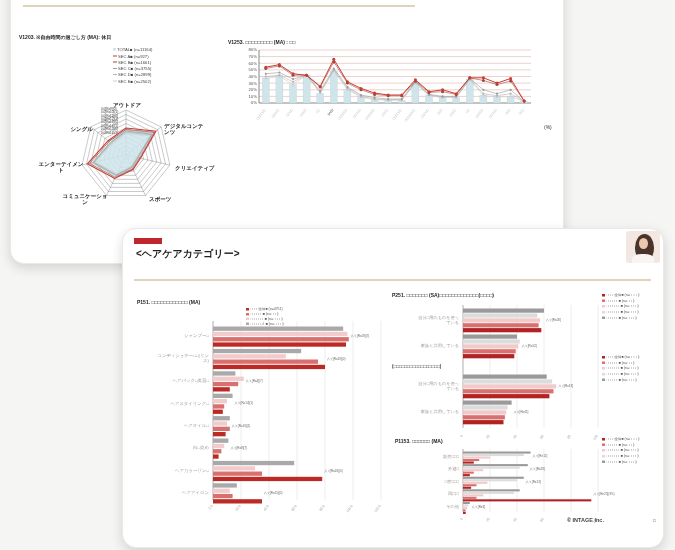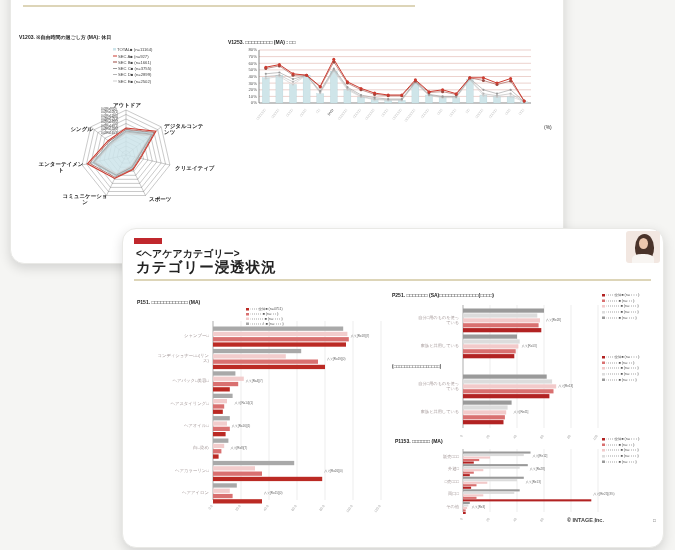--- a/index.html
+++ b/index.html
@@ -288,21 +288,20 @@
         <text x="271.6" y="67" font-size="3.5" fill="#aaa" text-anchor="end" transform="rotate(-52 271.6 67)">□□□</text>
         <text x="285.2" y="67" font-size="3.5" fill="#aaa" text-anchor="end" transform="rotate(-52 285.2 67)">□□□</text>
       </svg>
 
     <div class="abs sc" style="left:533px;top:149px;font-size:10px;color:#333;">(%)</div>
   </div>
 
   <div id="slide2" class="slide">
     <div class="abs redblock" style="left:11px;top:9px;width:28px;height:6px;"></div>
     <div class="abs kicker" style="left:13px;top:18px;">&lt;ヘアケアカテゴリー&gt;</div>
-    <div class="abs bigtitle" style="left:13px;top:29px;">カテゴリー浸透状況</div>
     <div class="abs hline" style="left:11px;top:50px;width:517px;"></div>
 
     <div class="abs photo" style="left:503px;top:2px;width:34px;height:32px;">
       <div class="hair"></div>
       <div class="face"></div>
       <div class="body"></div>
     </div>
 
     <div class="abs sc qtitle" style="left:14px;top:70px;width:400px;">P151. □□□□□□□□□□□□ (MA)</div>
     <div id="p151-legend" class="abs sc mini-legend" style="left:123px;top:78px;">

